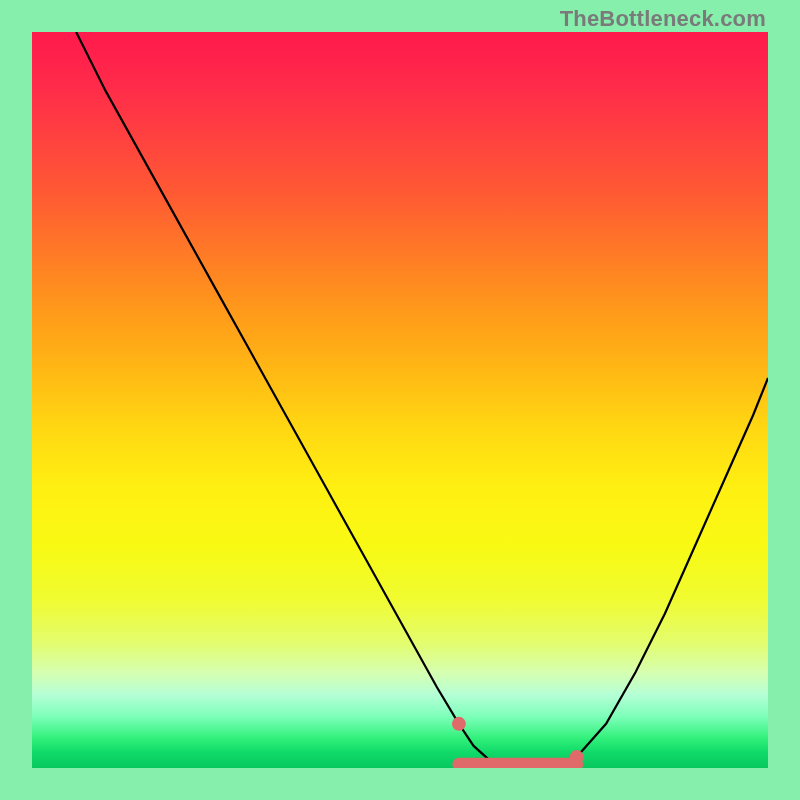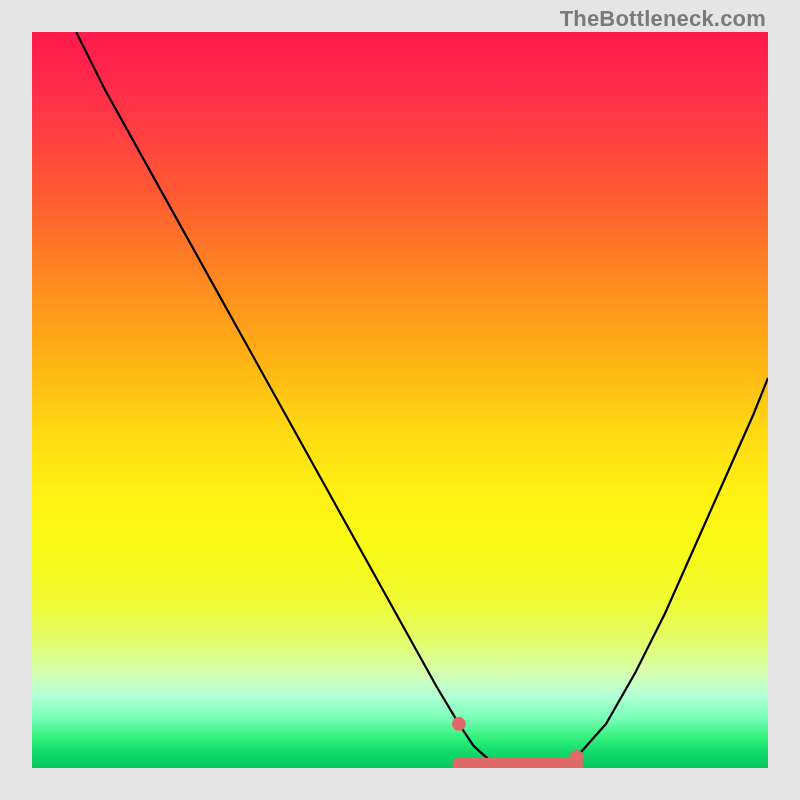--- a/index.html
+++ b/index.html
@@ -1,21 +1,21 @@
 <!DOCTYPE html>
 <html><head>
 <meta charset="utf-8">
 <style>
   * { margin: 0; padding: 0; box-sizing: border-box; }
   html, body { width: 800px; height: 800px; overflow: hidden; background: #000; }
   .frame {
     position: relative;
     width: 800px;
     height: 800px;
-    background: #e5e5e5;
+    background: #86efac;
   }
   .plot-area {
     position: absolute;
     left: 32px;
     top: 32px;
     width: 736px;
     height: 736px;
     background: linear-gradient(to bottom,
       #ff1a4d 0%,
       #ff2a4a 7%,

